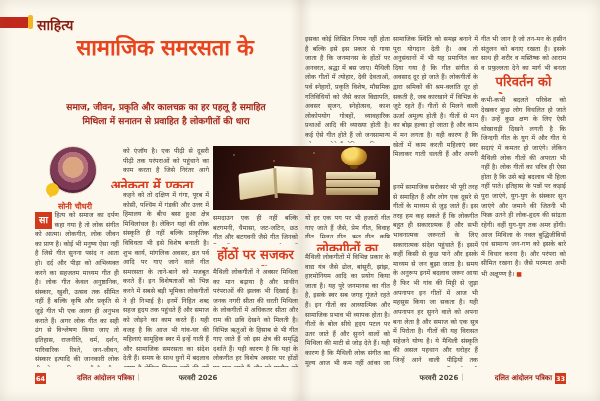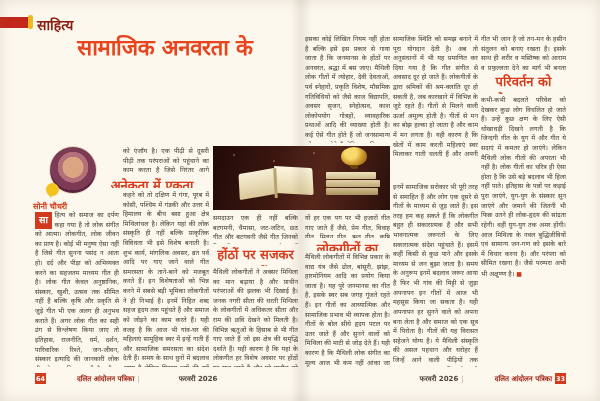--- a/index.html
+++ b/index.html
@@ -28,21 +28,21 @@
 
   
   .author-photo { position:absolute; left:49px; top:146px; width:48px; height:48px; border-radius:50%;
       background:
         radial-gradient(circle at 50% 44%, #dba582 0 30%, #b3707a 31% 44%, #7c3a54 45% 66%, #5c2340 67% 100%);
       border:1px solid #e4d8c4; }
   .speech-bubble { position:absolute; left:46px; top:183px; width:13px; height:13px; border-radius:50%;
       background:#f5c21e; }
   .speech-bubble:after { content:""; position:absolute; left:1px; bottom:-2px; width:0; height:0;
       border-left:4px solid transparent; border-right:2px solid transparent; border-top:5px solid #f5c21e; }
-  .author-name { position:absolute; left:33px; top:200px; width:84px; text-align:left;
+  .author-name { position:absolute; left:33px; top:200px; width:84px; text-align:center;
       color:#d13a1c; font-weight:700; font-size:8px; }
   .dropcap { float:left; width:17px; height:17px; background:#d13a1c; color:#fff; font-weight:700;
       font-size:9.5px; display:flex; align-items:center; justify-content:center; margin:1px 2.5px 0 0; }
 
   
   .photo { position:absolute; left:213px; top:146px; width:177px; height:64px; overflow:hidden;
       background:linear-gradient(105deg,#200a08 0%, #3c1710 35%, #55251a 60%, #2b100b 100%); }
   .photo .speck { position:absolute; border-radius:50%; background:rgba(220,180,150,0.45); }
   .open-book { position:absolute; left:26px; top:20px; width:74px; height:34px; transform:rotate(-3deg); }
   .open-book .pg-l { position:absolute; left:0; top:4px; width:37px; height:26px;
@@ -50,42 +50,46 @@
   .open-book .pg-r { position:absolute; left:36px; top:2px; width:38px; height:27px;
       background:linear-gradient(180deg,#fdf6e0,#e2d2a4); transform:skewY(6deg); border-radius:0 2px 2px 0; }
   .open-book .spine { position:absolute; left:35px; top:2px; width:3px; height:30px; background:#b7a36f; }
   .book-stack { position:absolute; left:113px; top:26px; width:56px; height:32px; }
   .book-stack div { position:absolute; left:0; border-radius:1px; }
   .bowl { position:absolute; left:128px; top:1px; width:26px; height:19px; border-radius:50%;
       background:radial-gradient(circle at 38% 30%, #f8d96c 0 30%, #d9a735 50%, #7a4c08 100%); }
   .bowl-stem { position:absolute; left:137px; top:19px; width:8px; height:4px; background:#6e430a; border-radius:0 0 3px 3px; }
 
   
-  .footer { position:absolute; top:373px; display:flex; align-items:center; gap:3px; font-size:7px; }
+  .footer { position:absolute; top:373px; display:flex; align-items:flex-start; gap:3px; font-size:7px; }
   .footer .pgbox { width:11px; height:11px; background:#d13a1c; color:#fff; font-weight:700; font-size:6.5px;
       display:flex; align-items:center; justify-content:center; }
   .footer .mag { color:#9e2013; font-weight:700;padding-left:28px; }
   .footer .sep { color:#b2a894; }
   .footer .date { color:#4a443c; font-weight:700;padding-left:36px; }
   .footer-left { left:35px; }
   .footer-right { right:34px; }
 
   .end-mark { color:#d13a1c; font-size:6px; }
 </style>
 </head>
 <body>
 
 <div class="spread">
 
   <div class="tag-bar"></div>
   <div class="tag-accent"></div>
   <div class="tag-label">साहित्य</div>
 
   <div class="headline">
-    <div>सामाजिक अनवरता के</div>
+    <div>सामाजिक समरसता के</div>
+  </div>
+  <div class="subtitle">
+    <div>समाज, जीवन, प्रकृति और कालचक्र का हर पहलू है समाहित</div>
+    <div>मिथिला में सनातन से प्रवाहित है लोकगीतों की धारा</div>
   </div>
 
   <div class="author-photo"></div>
   <div class="speech-bubble"></div>
   <div class="author-name">सोनी चौधरी</div>
 
   <div class="body-txt" style="left:35px; top:211px; width:84px; height:156px;">
     <span class="dropcap">सा</span><span>हित्य को समाज का दर्पण कहा गया है तो लोक संगीत को आत्मा। लोकगीत, लोक जीवन का प्राण है। कोई भी मनुष्य ऐसा नहीं है जिसे गीत सुनना पसंद न आता हो। दर्द और पीड़ा को अभिव्यक्त करने का सहजतम माध्यम गीत ही है। लोक गीत केवल अनुष्ठानिक, संस्कार, खुशी, उत्सव तक सीमित नहीं हैं बल्कि कृषि और प्रकृति से जुड़े गीत भी एक अलग ही अनुभव कराते हैं। अगर लोक गीत का सही ढंग से विश्लेषण किया जाए तो इतिहास, राजनीति, धर्म, दर्शन, पारिवारिक रिश्ते, जन-जीवन, संस्कार इत्यादि की जानकारी लोक गीत के द्वारा मिल सकती है। जीवन के हर मोड़ पर मैथिली लोकगीतों की धारा सनातन से प्रवाहित होती आ रही है। यह अपने आप में समृद्ध लोक परंपरा का खजाना है। एक प्राचीन क्षेत्र की झांकी...</span>
   </div>
 

